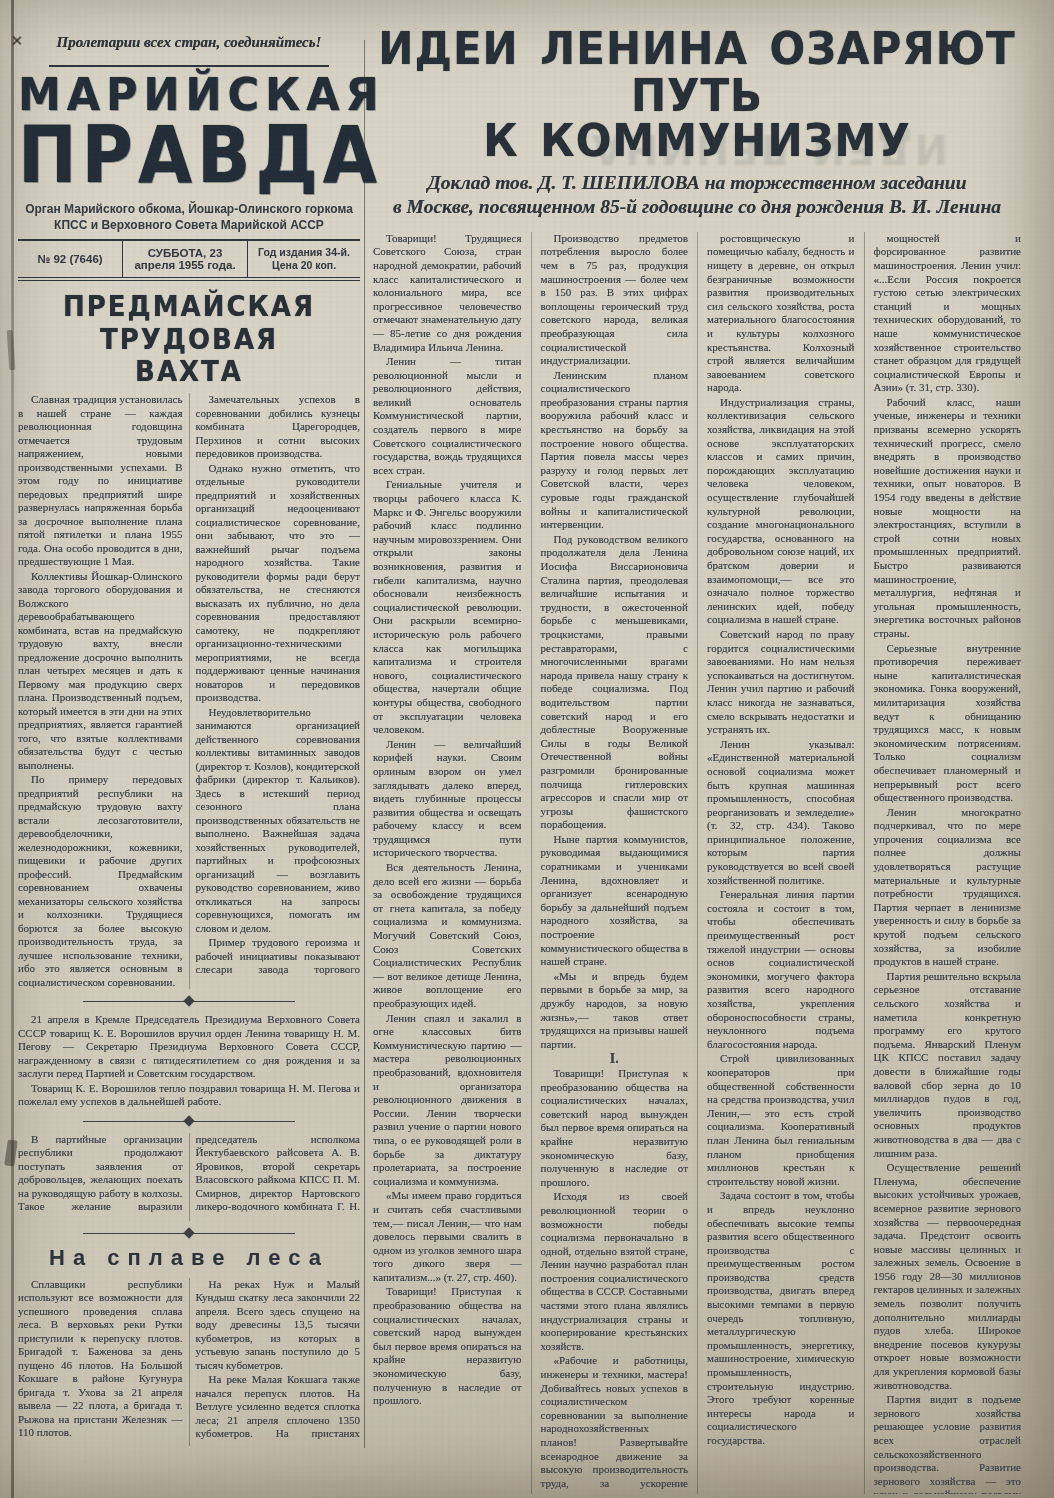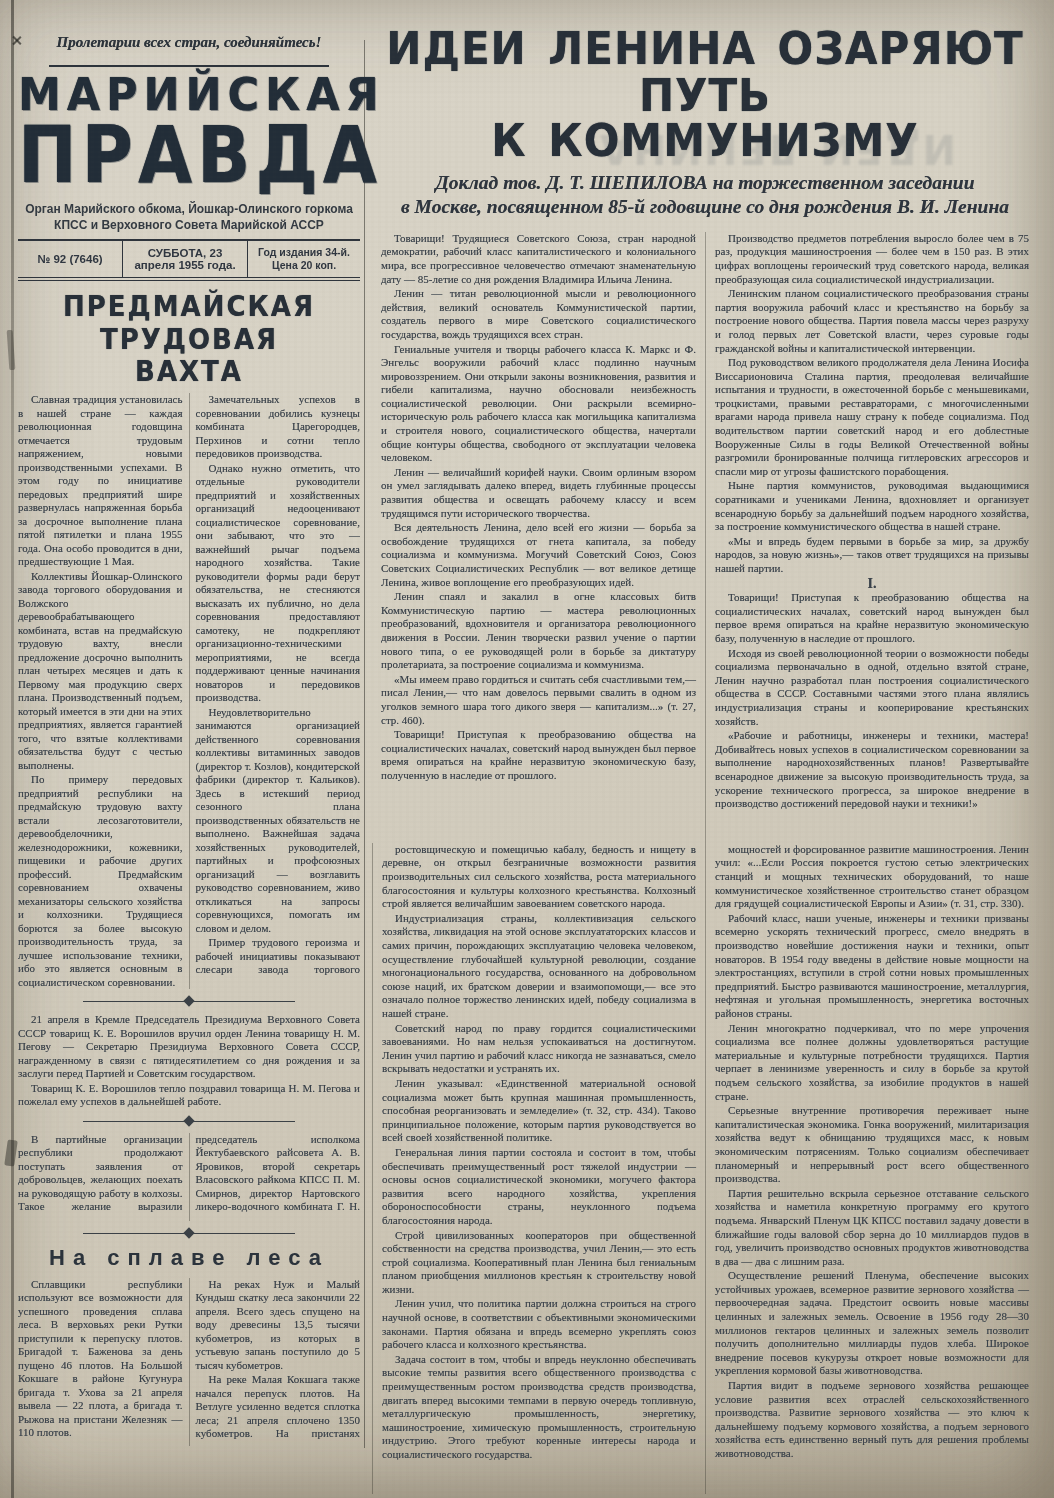--- a/index.html
+++ b/index.html
@@ -60,30 +60,30 @@
   h3.presidium-title{font-style:italic;font-weight:bold;font-size:21px;letter-spacing:.5px;
     text-align:center;margin:6px 0 7px;color:#2b333c;}
   h3.call-title{font-family:"Liberation Sans", sans-serif;font-weight:bold;font-size:20px;line-height:1.35;
     letter-spacing:2.5px;text-align:center;margin:6px 0 7px;color:#2b333c;}
   h3.timber-title{font-family:"Liberation Sans", sans-serif;font-weight:bold;font-size:22px;
     letter-spacing:8px;text-align:center;margin:6px 0 7px;color:#2b333c;}
   .call-text{height:88px;}
   .timber-text{height:168px;}
 
   
-  .report{position:absolute;left:372px;top:30px;width:666px;}
+  .report{position:absolute;left:364px;top:30px;width:666px;}
   .rep-headline{font-family:"DejaVu Sans", sans-serif;font-weight:800;font-size:42px;line-height:1.04;
     text-align:center;letter-spacing:1px;word-spacing:6px;color:#272f38;transform:scaleY(1.06);
     text-shadow:0 0 1px rgba(39,47,56,.85);}
   .ghost{position:absolute;left:190px;top:96px;width:430px;text-align:center;
     font-family:"DejaVu Sans", sans-serif;font-weight:800;font-size:40px;letter-spacing:2px;
     color:#4a5560;opacity:.14;transform:rotate(180deg);filter:blur(1px);pointer-events:none;}
   .rep-subhead{font-style:italic;font-weight:bold;font-size:19.5px;line-height:1.25;text-align:center;
     margin-top:10px;color:#2d343d;text-shadow:0 0 .5px rgba(45,52,61,.6);}
-  .columns{display:grid;grid-template-columns:repeat(2,1fr);margin-top:12px;height:1262px;overflow:hidden;}
+  .columns{display:grid;grid-template-columns:repeat(4,1fr);margin-top:12px;height:1262px;overflow:hidden;}
   .columns .col{padding:0 9px;overflow:hidden;font-size:11px;line-height:13.6px;text-align:justify;
     color:#39414a;text-shadow:0 0 .5px rgba(57,65,74,.55);}
   .columns .col+.col{border-left:1px solid rgba(52,52,46,.38);}
   .columns .col p{margin:0 0 1px;text-indent:13px;}
   .sec-marker{text-align:center;font-weight:bold;font-size:14px;margin:6px 0;text-indent:0 !important;}
 </style>
 </head>
 <body>
 
 <div class="page">
@@ -114,21 +114,21 @@
 
     <section>
       <h2 class="vakhta-title">
         <span>ПРЕДМАЙСКАЯ ТРУДОВАЯ</span><br>
         <span>ВАХТА</span>
       </h2>
       <div class="body-text cols2 vakhta-text">
           <p>Славная традиция установилась в нашей стране — каждая революционная годовщина отмечается трудовым напряжением, новыми производственными успехами. В этом году по инициативе передовых предприятий шире развернулась напряженная борьба за досрочное выполнение плана пятой пятилетки и плана 1955 года. Она особо проводится в дни, предшествующие 1 Мая.</p>
           <p>Коллективы Йошкар-Олинского завода торгового оборудования и Волжского деревообрабатывающего комбината, встав на предмайскую трудовую вахту, внесли предложение досрочно выполнить план четырех месяцев и дать к Первому мая продукцию сверх плана. Производственный подъем, который имеется в эти дни на этих предприятиях, является гарантией того, что взятые коллективами обязательства будут с честью выполнены.</p>
           <p>По примеру передовых предприятий республики на предмайскую трудовую вахту встали лесозаготовители, деревообделочники, железнодорожники, кожевники, пищевики и рабочие других профессий. Предмайским соревнованием охвачены механизаторы сельского хозяйства и колхозники. Трудящиеся борются за более высокую производительность труда, за лучшее использование техники, ибо это является основным в социалистическом соревновании.</p>
-          <p>Замечательных успехов в соревновании добились кузнецы комбината Царегородцев, Перхинов и сотни тепло передовиков производства.</p>
+          <p>Замечательных успехов в соревновании добились кузнецы комбината Царегородцев, Перхинов и сотни высоких передовиков производства.</p>
           <p>Однако нужно отметить, что отдельные руководители предприятий и хозяйственных организаций недооценивают социалистическое соревнование, они забывают, что это — важнейший рычаг подъема народного хозяйства. Такие руководители формы ради берут обязательства, не стесняются высказать их публично, но дела соревнования предоставляют самотеку, не подкрепляют организационно-техническими мероприятиями, не всегда поддерживают ценные начинания новаторов и передовиков производства.</p>
           <p>Неудовлетворительно занимаются организацией действенного соревнования коллективы витаминных заводов (директор т. Козлов), кондитерской фабрики (директор т. Кальиков). Здесь в истекший период сезонного плана производственных обязательств не выполнено. Важнейшая задача хозяйственных руководителей, партийных и профсоюзных организаций — возглавить руководство соревнованием, живо откликаться на запросы соревнующихся, помогать им словом и делом.</p>
           <p>Пример трудового героизма и рабочей инициативы показывают слесари завода торгового оборудования Шашков и Сарычев, сеточницы и варщики Марбумкомбината Марусин, Валитов и Богатырев, столяры Красногорского домостроительного комбината и многих других предприятий, досрочно выполнивших планы четырех месяцев. Своим трудом они завоевали право занять почетные места в первомайской колонне.</p>
         </div>
     </section>
 
     <div class="divider">
         <i></i>
       </div>
 
@@ -200,29 +200,28 @@
             <p>«Рабочие и работницы, инженеры и техники, мастера! Добивайтесь новых успехов в социалистическом соревновании за выполнение народнохозяйственных планов! Развертывайте всенародное движение за высокую производительность труда, за ускорение технического прогресса, за широкое внедрение в производство достижений передовой науки и техники!»</p>
           </div>
       </div>
       <div class="col">
           <p>ростовщическую и помещичью кабалу, бедность и нищету в деревне, он открыл безграничные возможности развития производительных сил сельского хозяйства, роста материального благосостояния и культуры колхозного крестьянства. Колхозный строй является величайшим завоеванием советского народа.</p>
           <p>Индустриализация страны, коллективизация сельского хозяйства, ликвидация на этой основе эксплуататорских классов и самих причин, порождающих эксплуатацию человека человеком, осуществление глубочайшей культурной революции, создание многонационального государства, основанного на добровольном союзе наций, их братском доверии и взаимопомощи,— все это означало полное торжество ленинских идей, победу социализма в нашей стране.</p>
           <p>Советский народ по праву гордится социалистическими завоеваниями. Но нам нельзя успокаиваться на достигнутом. Ленин учил партию и рабочий класс никогда не зазнаваться, смело вскрывать недостатки и устранять их.</p>
           <p>Ленин указывал: «Единственной материальной основой социализма может быть крупная машинная промышленность, способная реорганизовать и земледелие» (т. 32, стр. 434). Таково принципиальное положение, которым партия руководствуется во всей своей хозяйственной политике.</p>
           <p>Генеральная линия партии состояла и состоит в том, чтобы обеспечивать преимущественный рост тяжелой индустрии — основы основ социалистической экономики, могучего фактора развития всего народного хозяйства, укрепления обороноспособности страны, неуклонного подъема благосостояния народа.</p>
           <p>Строй цивилизованных кооператоров при общественной собственности на средства производства, учил Ленин,— это есть строй социализма. Кооперативный план Ленина был гениальным планом приобщения миллионов крестьян к строительству новой жизни.</p>
-          <p>Ленин учил, что политика партии должна строиться на строго научной основе, в соответствии с объективными экономическими законами. Партия обязана и впредь всемерно укреплять союз рабочего класса и колхозного крестьянства.</p>
           <p>Задача состоит в том, чтобы и впредь неуклонно обеспечивать высокие темпы развития всего общественного производства с преимущественным ростом производства средств производства, двигать вперед высокими темпами в первую очередь топливную, металлургическую промышленность, энергетику, машиностроение, химическую промышленность, строительную индустрию. Этого требуют коренные интересы народа и социалистического государства.</p>
         </div>
       <div class="col">
         <div>
             <p>мощностей и форсированное развитие машиностроения. Ленин учил: «...Если Россия покроется густою сетью электрических станций и мощных технических оборудований, то наше коммунистическое хозяйственное строительство станет образцом для грядущей социалистической Европы и Азии» (т. 31, стр. 330).</p>
             <p>Рабочий класс, наши ученые, инженеры и техники призваны всемерно ускорять технический прогресс, смело внедрять в производство новейшие достижения науки и техники, опыт новаторов. В 1954 году введены в действие новые мощности на электростанциях, вступили в строй сотни новых промышленных предприятий. Быстро развиваются машиностроение, металлургия, нефтяная и угольная промышленность, энергетика восточных районов страны.</p>
+            <p>Серьезные внутренние противоречия переживает ныне капиталистическая экономика. Гонка вооружений, милитаризация хозяйства ведут к обнищанию трудящихся масс, к новым экономическим потрясениям. Только социализм обеспечивает планомерный и непрерывный рост всего общественного производства.</p>
             <p>Ленин многократно подчеркивал, что по мере упрочения социализма все полнее должны удовлетворяться растущие материальные и культурные потребности трудящихся. Партия черпает в ленинизме уверенность и силу в борьбе за крутой подъем сельского хозяйства, за изобилие продуктов в нашей стране.</p>
-            <p>Серьезные внутренние противоречия переживает ныне капиталистическая экономика. Гонка вооружений, милитаризация хозяйства ведут к обнищанию трудящихся масс, к новым экономическим потрясениям. Только социализм обеспечивает планомерный и непрерывный рост всего общественного производства.</p>
             <p>Партия решительно вскрыла серьезное отставание сельского хозяйства и наметила конкретную программу его крутого подъема. Январский Пленум ЦК КПСС поставил задачу довести в ближайшие годы валовой сбор зерна до 10 миллиардов пудов в год, увеличить производство основных продуктов животноводства в два — два с лишним раза.</p>
             <p>Осуществление решений Пленума, обеспечение высоких устойчивых урожаев, всемерное развитие зернового хозяйства — первоочередная задача. Предстоит освоить новые массивы целинных и залежных земель. Освоение в 1956 году 28—30 миллионов гектаров целинных и залежных земель позволит получить дополнительно миллиарды пудов хлеба. Широкое внедрение посевов кукурузы откроет новые возможности для укрепления кормовой базы животноводства.</p>
             <p>Партия видит в подъеме зернового хозяйства решающее условие развития всех отраслей сельскохозяйственного производства. Развитие зернового хозяйства — это ключ к дальнейшему подъему кормового хозяйства, а подъем зернового хозяйства есть единственно верный путь для решения проблемы животноводства.</p>
           </div>
 
       </div>
     </div>
   </div>
 </div>
 

